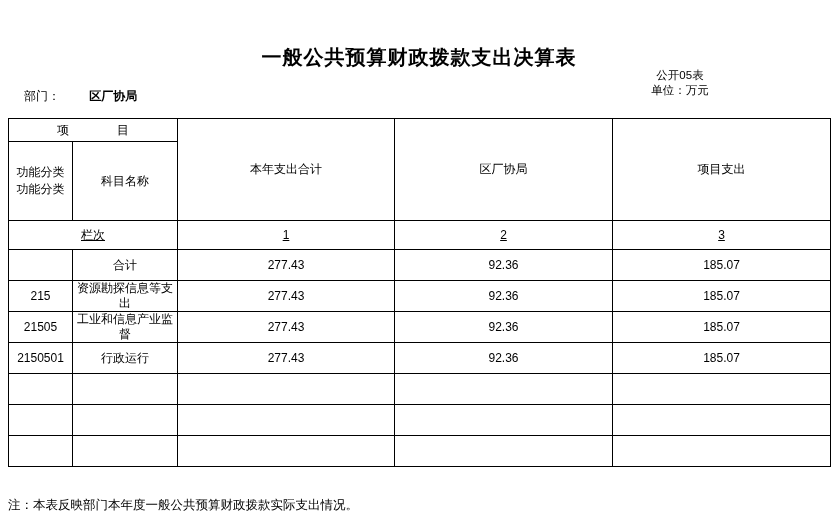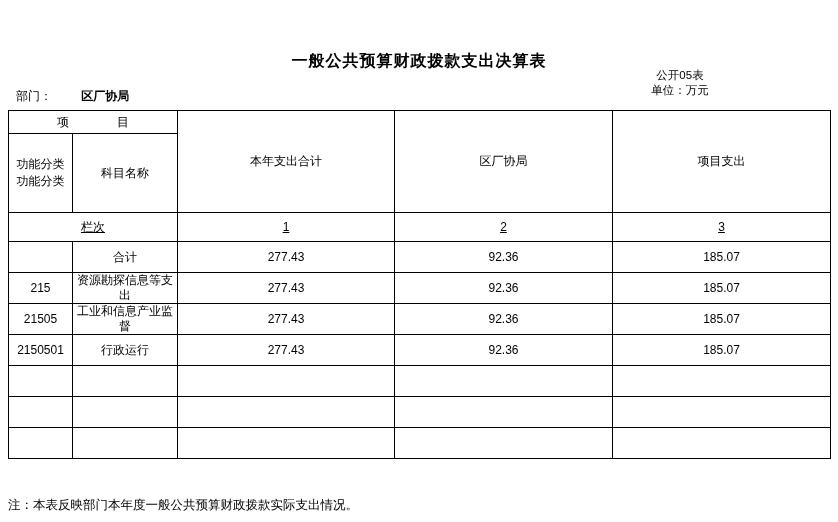--- a/index.html
+++ b/index.html
@@ -20,54 +20,53 @@
     width: 838px;
     height: 522px;
     box-sizing: border-box;
   }
   .doc-title {
     position: absolute;
     top: 44px;
     left: 0;
     width: 838px;
     text-align: center;
-    font-size: 16px;
+    font-size: 20px;
     font-weight: bold;
     letter-spacing: 1px;
-    margin-top: 7px;
   }
   .meta-right {
     position: absolute;
     right: 8px;
     top: 68px;
     width: 300px;
     text-align: center;
     font-size: 11.5px;
     line-height: 15px;
   }
   .meta-left {
     position: absolute;
-    left: 16px;
+    left: 24px;
     top: 88px;
     font-size: 12px;
     line-height: 16px;
     white-space: nowrap;
   }
   .meta-left .dept-label {
     display: inline-block;
   }
   .meta-left .dept-value {
     display: inline-block;
     margin-left: 26px;
     font-weight: bold;
   }
   table.budget {
     position: absolute;
     left: 8px;
-    top: 110px;
+    top: 118px;
     width: 822px;
     border-collapse: collapse;
     table-layout: fixed;
     border-radius: 13px;
   }
   table.budget td {
     border: 1px solid #000000;
     font-size: 12px;
     text-align: center;
     vertical-align: middle;

